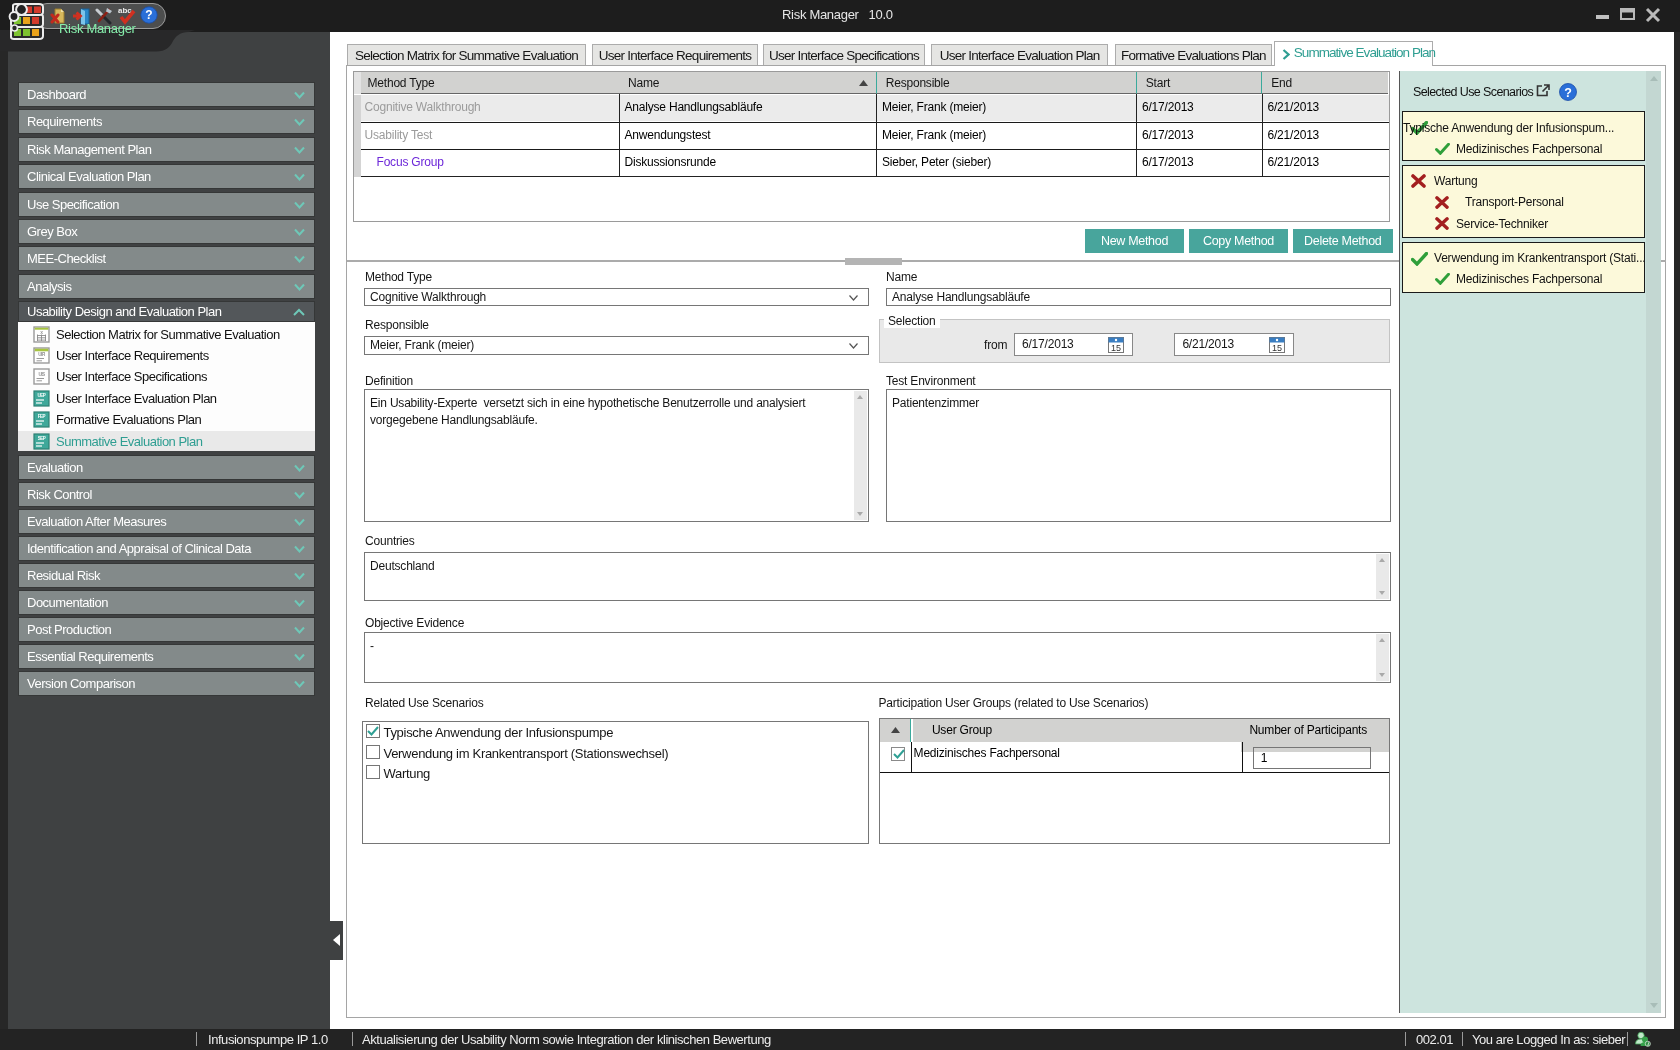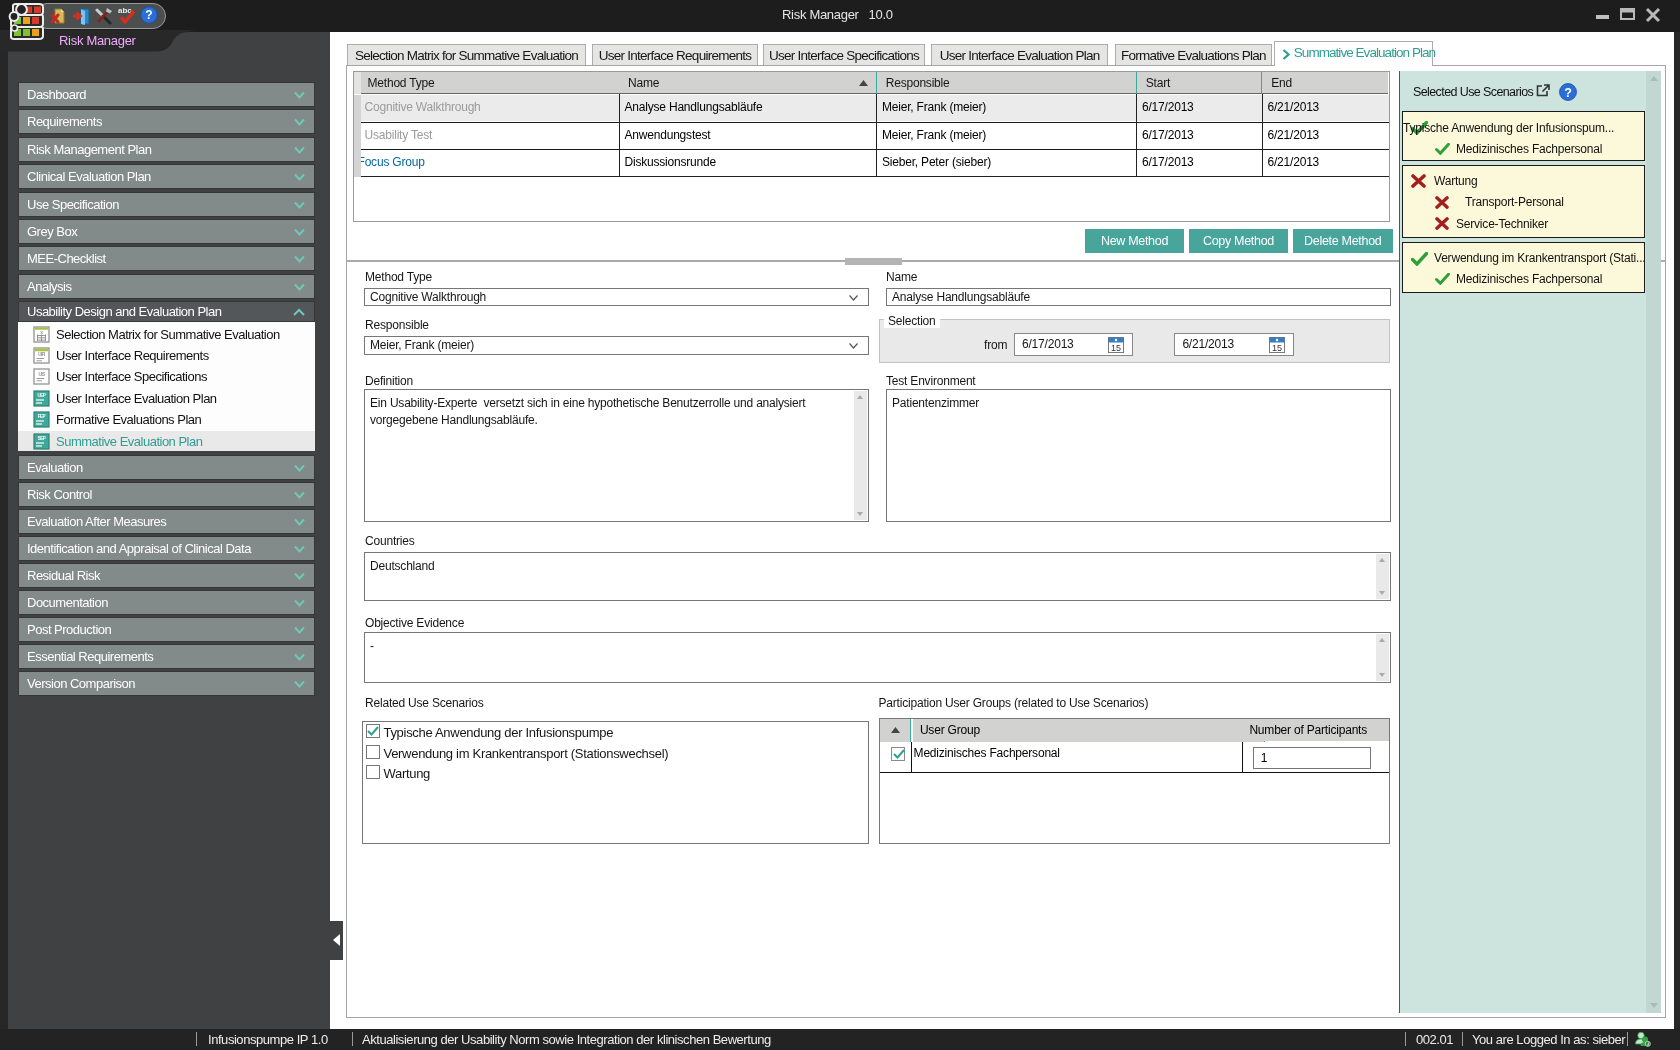--- a/index.html
+++ b/index.html
@@ -5,21 +5,21 @@
 html,body{width:1680px;height:1050px;overflow:hidden;background:#272727;font-family:"Liberation Sans",sans-serif;position:relative}
 .abs{position:absolute}
 
 #titlebar{left:0;top:0;width:1680px;height:32px;background:#1d1d1d}
 #title{left:782px;top:7px;color:#e6e6e6;font-size:13px;letter-spacing:-0.3px}
 
 #mainwhite{left:330px;top:32px;width:1344px;height:997px;background:#fff}
 #innerpanel{left:346px;top:64.5px;width:1320px;height:953px;background:#fff;border:1px solid #a5a5a5}
 
 #sidebar{left:8px;top:32px;width:322px;height:997.5px;background:#3f4142}
-#rmlabel{left:59px;top:33px;color:#f0abfc;font-size:13px;letter-spacing:-0.3px;z-index:3}
+#rmlabel{left:59px;top:21px;color:#86efac;font-size:13px;letter-spacing:-0.3px;z-index:3}
 .accitem{left:18px;width:297px;height:25px;background:#838a8a;color:#fff;font-size:13px;letter-spacing:-0.5px;line-height:24px;padding-left:8px;border:1px solid #353737}
 .accitem .chev{position:absolute;right:9px;top:8px;width:11px;height:8px}
 .chevline{stroke:#6ec8b8;stroke-width:2;fill:none}
 #accx{left:18px;top:301px;width:297px;height:21px;background:#53575a;color:#fff;font-size:13px;letter-spacing:-0.5px;line-height:20px;padding-left:8px;border:1px solid #353737}
 #submenu{left:18px;top:322px;width:297px;height:129px;background:#fdfdfd}
 .subitem{position:absolute;left:0;width:297px;height:21.4px;font-size:13px;letter-spacing:-0.5px;color:#111;line-height:21.4px}
 .subitem .txt{position:absolute;left:38px;top:0}
 .subitem .ic{position:absolute;left:15px;top:2px;width:17px;height:17px}
 #selsub{background:#e9e9e9;color:#2f9e92}
 #collapse{left:330px;top:921px;width:13px;height:39px;background:#3f4142}
@@ -294,21 +294,21 @@
       <div class="gcell" style="left:909px;width:125px">6/21/2013</div>
     </div>
     <div class="grow" style="top:49.5px">
       <div class="gcell" style="left:7px;width:258px;color:#9b9b9b;padding-left:4px">Usability Test</div>
       <div class="gcell" style="left:266px;width:256px">Anwendungstest</div>
       <div class="gcell" style="left:523.5px;width:259px">Meier, Frank (meier)</div>
       <div class="gcell" style="left:783.5px;width:125px">6/17/2013</div>
       <div class="gcell" style="left:909px;width:125px">6/21/2013</div>
     </div>
     <div class="grow" style="top:76.5px">
-      <div class="gcell" style="left:0;width:258px;color:#0369a1;padding-left:4px">Focus Group</div>
+      <div class="gcell" style="left:19px;width:258px;color:#6d28d9;padding-left:4px">Focus Group</div>
       <div class="gcell" style="left:266px;width:256px">Diskussionsrunde</div>
       <div class="gcell" style="left:523.5px;width:259px">Sieber, Peter (sieber)</div>
       <div class="gcell" style="left:783.5px;width:125px">6/17/2013</div>
       <div class="gcell" style="left:909px;width:125px">6/21/2013</div>
     </div>
     <div style="position:absolute;left:0;top:103.5px;width:100%;height:1px;background:#222"></div>
   </div>
   <div class="abs tealbtn" style="left:1085px;width:99px">New Method</div>
   <div class="abs tealbtn" style="left:1188.7px;width:99.5px">Copy Method</div>
   <div class="abs tealbtn" style="left:1292.9px;width:99.7px">Delete Method</div>
@@ -365,22 +365,22 @@
     <div class="cb" style="left:2.5px;top:43.6px"></div>
     <div class="abs" style="left:20.5px;top:44.6px;font-size:13px;letter-spacing:-0.3px">Wartung</div>
   </div>
   <div class="abs flabel" style="left:878.5px;top:696px">Participation User Groups (related to Use Scenarios)</div>
   <div class="abs" style="left:878.8px;top:717.9px;width:511.7px;height:125.7px;border:1px solid #777;background:#fff">
     <div style="position:absolute;left:0;top:0;width:31.6px;height:23px;background:#d2d2d0;border-right:1.5px solid #3baa9c">
         <svg style="position:absolute;left:11px;top:8px" width="9" height="6">
           <path d="M0 6 L4.5 0 L9 6 Z" fill="#444"></path>
         </svg>
       </div>
-    <div style="position:absolute;left:33.1px;top:0;width:352px;height:23px;background:#d2d2d0;border-right:1.5px solid #3baa9c;font-size:12px;letter-spacing:-0.2px;line-height:23px;padding-left:7px">User Group</div>
-    <div style="position:absolute;left:361.6px;top:0;width:148.1px;height:22px;background:#d2d2d0;font-size:12px;letter-spacing:-0.2px;line-height:23px;padding-left:8px">Number of Participants</div>
+    <div style="position:absolute;left:33.1px;top:0;width:352px;height:23px;background:#d2d2d0;border-right:1.5px solid #3baa9c;font-size:12px;letter-spacing:-0.2px;line-height:23px;padding-left:19px">User Group</div>
+    <div style="position:absolute;left:361.6px;top:0;width:148.1px;height:33px;background:#d2d2d0;font-size:12px;letter-spacing:-0.2px;line-height:23px;padding-left:8px">Number of Participants</div>
     <div style="position:absolute;left:0;top:23px;width:100%;height:31.6px;border-bottom:1px solid #111">
       <div style="position:absolute;left:31.6px;top:0;width:1px;height:100%;background:#111"></div>
       <div style="position:absolute;left:361.8px;top:0;width:1px;height:100%;background:#111"></div>
       <div class="cb" style="left:11.7px;top:5.4px;border-color:#8a8a8a">
           <svg style="position:absolute;left:0.5px;top:1px" width="12" height="10" viewBox="0 0 12 10">
             <path d="M1 5 L4.5 8.5 L11 1" stroke="#2fa094" stroke-width="2" fill="none"></path>
           </svg>
         </div>
       <div style="position:absolute;left:33.8px;top:3.8px;font-size:12px;letter-spacing:-0.2px">Medizinisches Fachpersonal</div>
       <div style="position:absolute;left:372.9px;top:5.4px;width:118.3px;height:22.1px;border:1px solid #767676;font-size:12px;line-height:20px;padding-left:7px">1</div>

